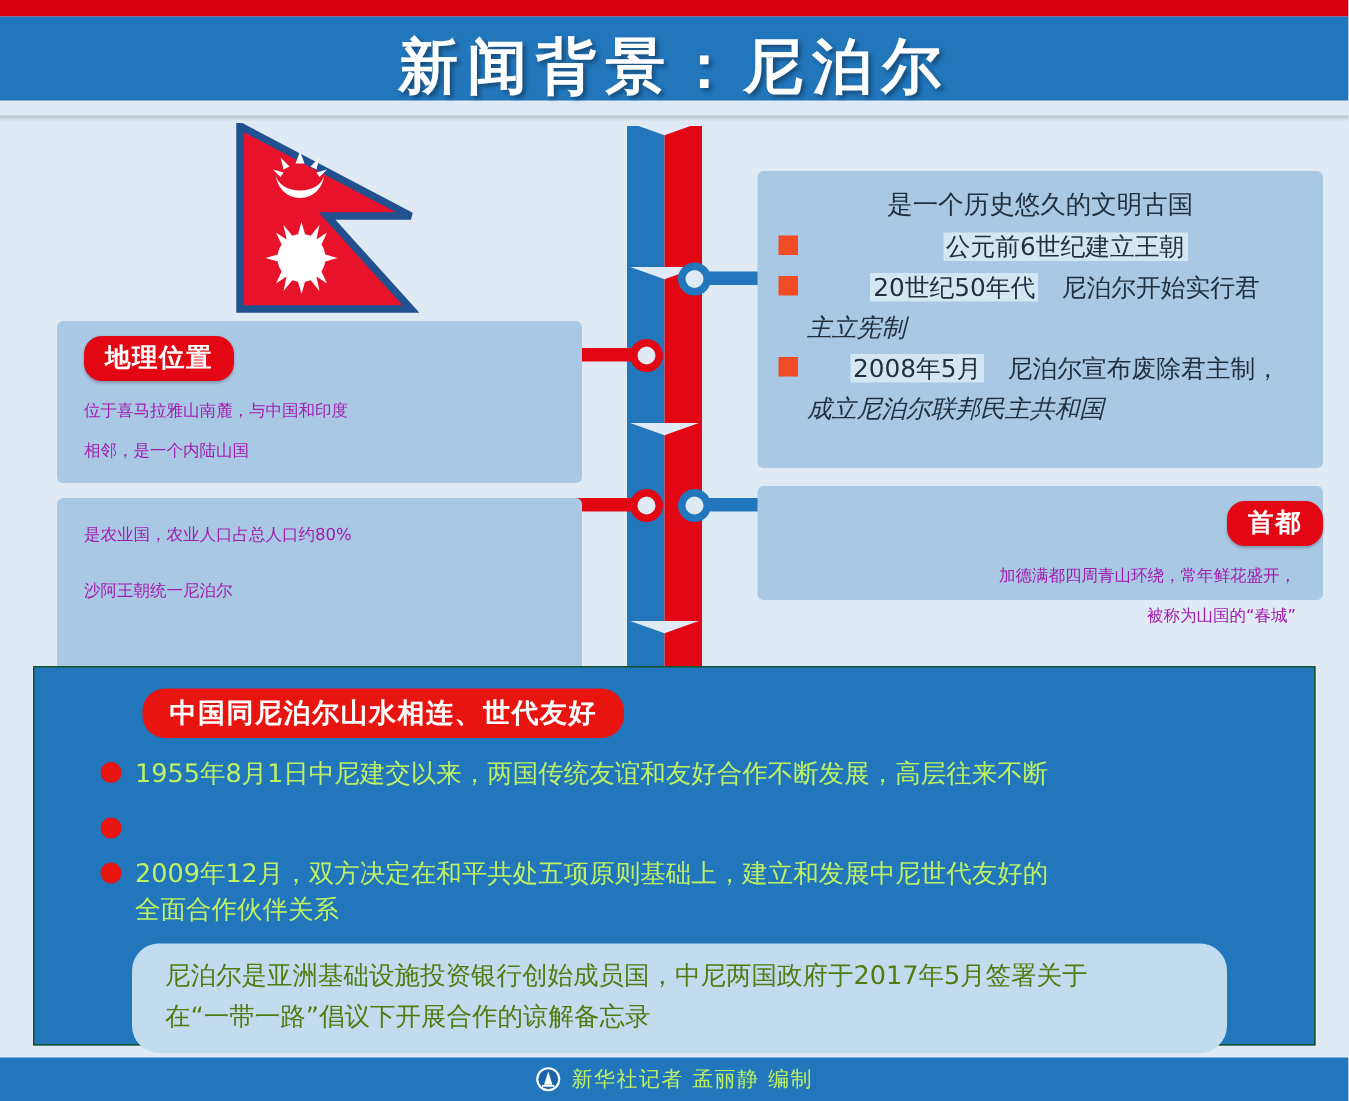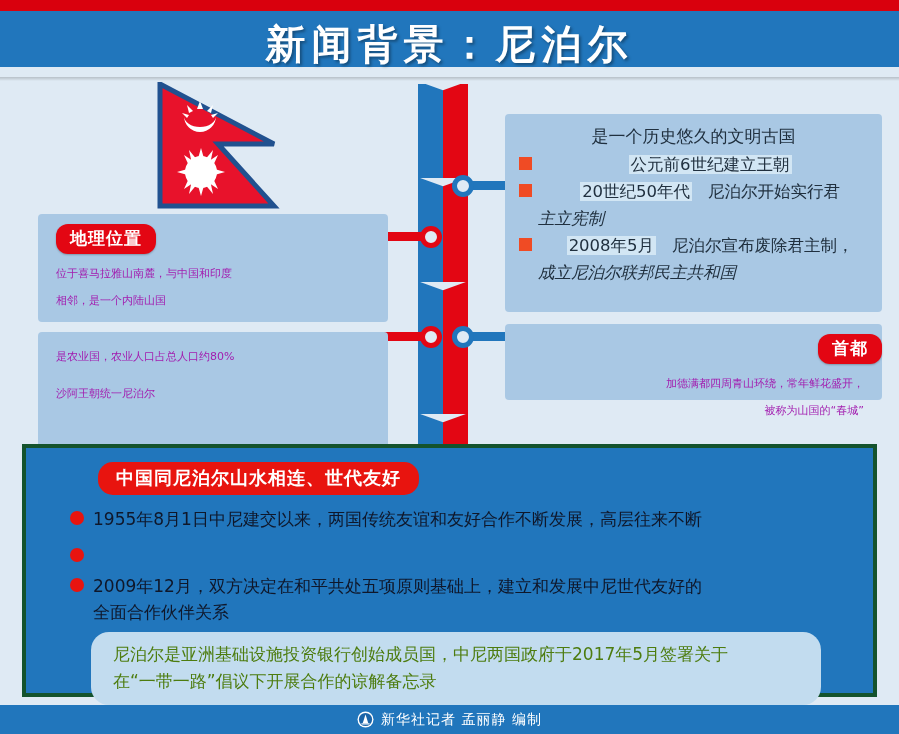--- a/index.html
+++ b/index.html
@@ -94,48 +94,48 @@
     flex:0 0 auto;width:13px;height:13px;background:#f04b24;
     margin:5px 6px 0 0;
   }
   .hl{background:#d2e6f4;padding:0 2px;}
   .hist-text{flex:1 1 auto;text-align:center;}
   .hist-cont{padding-left:19px;color:#20303f;font-size:16.5px;line-height:25px;font-style:italic;}
 
   
   .bottom-panel{
     position:absolute;left:22px;top:444px;width:855px;height:253px;
-    background:#2176bc;border:4px solid #14532d;box-sizing:border-box;
+    background:#2176bc;border:1px solid #14532d;box-sizing:border-box;
   }
   .bp-tag-wrap{padding:14px 0 0 72px;}
   .bp-tag{
     display:inline-block;background:#e8140f;color:#fff;
     border-radius:15px;padding:4px 18px 5px 18px;
     font-size:18px;font-weight:bold;letter-spacing:1px;
   }
   .bp-list{padding:11px 0 0 44px;}
   .bp-item{display:flex;align-items:flex-start;margin-bottom:11px;}
   .dot-bullet{
     flex:0 0 auto;width:14px;height:14px;border-radius:50%;
     background:#e8140f;margin:5px 9px 0 0;
   }
-  .bp-text{color:#0f172a;font-size:17px;line-height:26px;}
+  .bp-text{color:#bef264;font-size:17px;line-height:26px;}
 
   .note-box{
     position:absolute;left:65px;top:184px;width:730px;
     background:#c2dcef;border-radius:18px;
     padding:9px 20px 10px 22px;box-sizing:border-box;
   }
   .note-text{color:#4d7c0f;font-size:17px;line-height:27px;}
 
   
   .footer{position:absolute;left:0;top:705px;width:899px;height:29px;background:#2176bc;}
   .footer-inner{
     width:899px;height:29px;display:flex;align-items:center;justify-content:center;
-    color:#ffffff;font-size:14px;letter-spacing:1px;
+    color:#bef264;font-size:14px;letter-spacing:1px;
   }
   .xinhua-logo{margin-right:7px;display:inline-flex;}
 </style>
 </head>
 <body>
 
 <div class="page">
 
   <div class="top-red-bar"></div>
   <div class="header">
@@ -271,21 +271,21 @@
         <span class="dot-bullet"></span>
         <span class="bp-text">1955年8月1日中尼建交以来，两国传统友谊和友好合作不断发展，高层往来不断</span>
       </div>
       <div class="bp-item">
         <span class="dot-bullet"></span>
       </div>
       <div class="bp-item">
         <span class="dot-bullet"></span>
         <span>
           <span class="bp-text" style="display:block;">2009年12月，双方决定在和平共处五项原则基础上，建立和发展中尼世代友好的</span>
-          <span class="bp-text" style="display:block;">全面合作伙伴关系</span>
+          <span class="bp-text" style="display:block;font-family:Liberation Mono, monospace;">全面合作伙伴关系</span>
         </span>
       </div>
     </div>
 
     <div class="note-box">
       <div class="note-text">尼泊尔是亚洲基础设施投资银行创始成员国，中尼两国政府于2017年5月签署关于</div>
       <div class="note-text">在“一带一路”倡议下开展合作的谅解备忘录</div>
     </div>
   </div>
 

